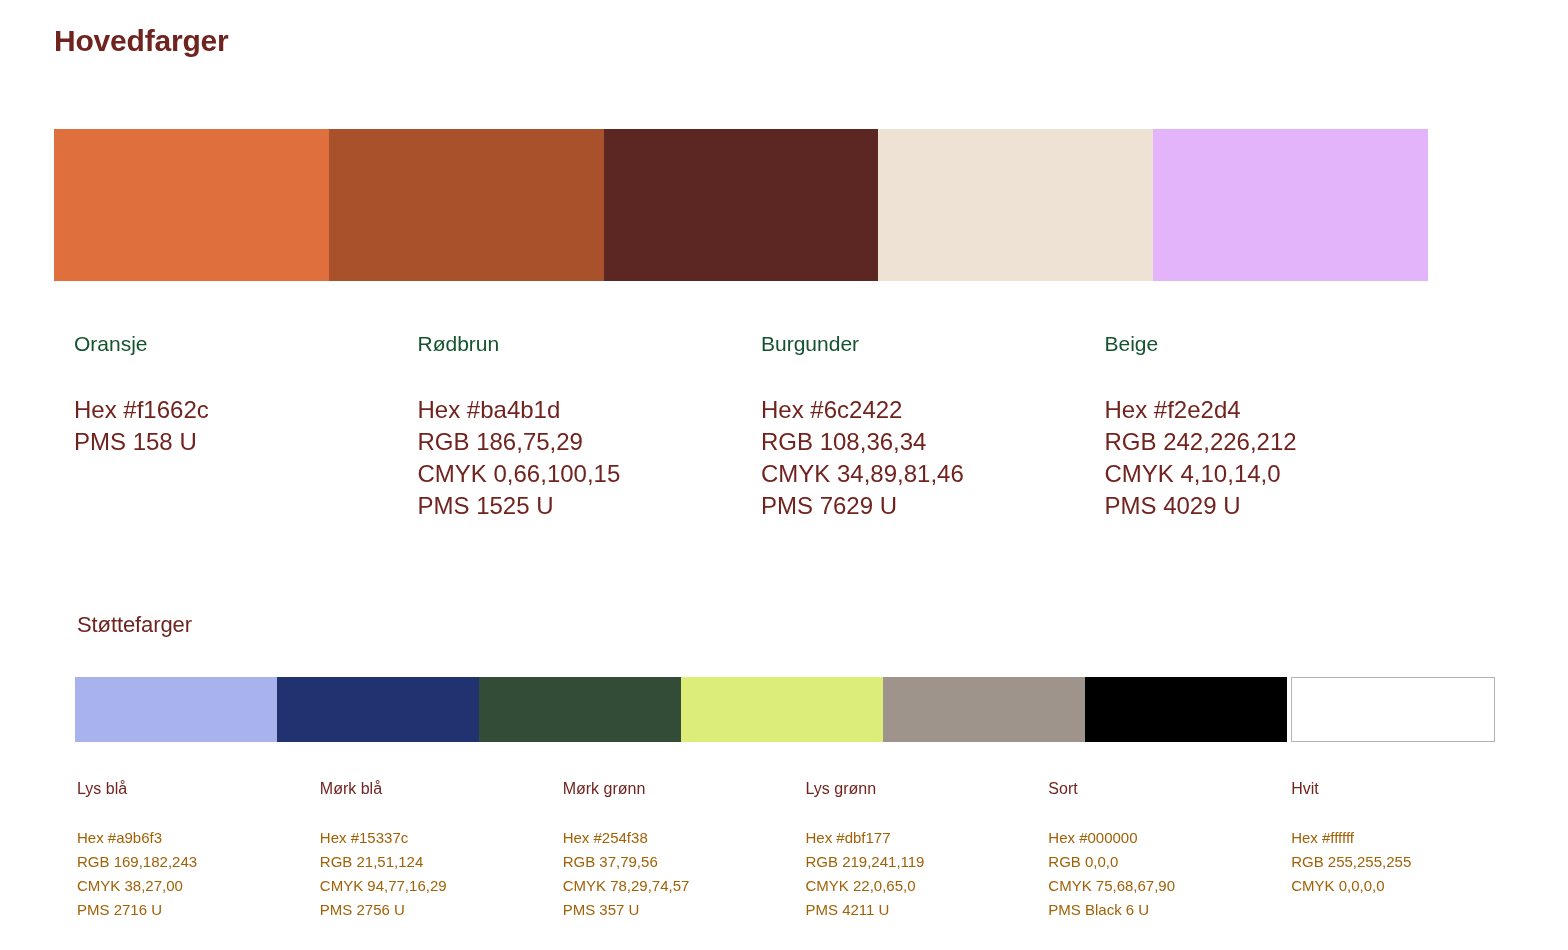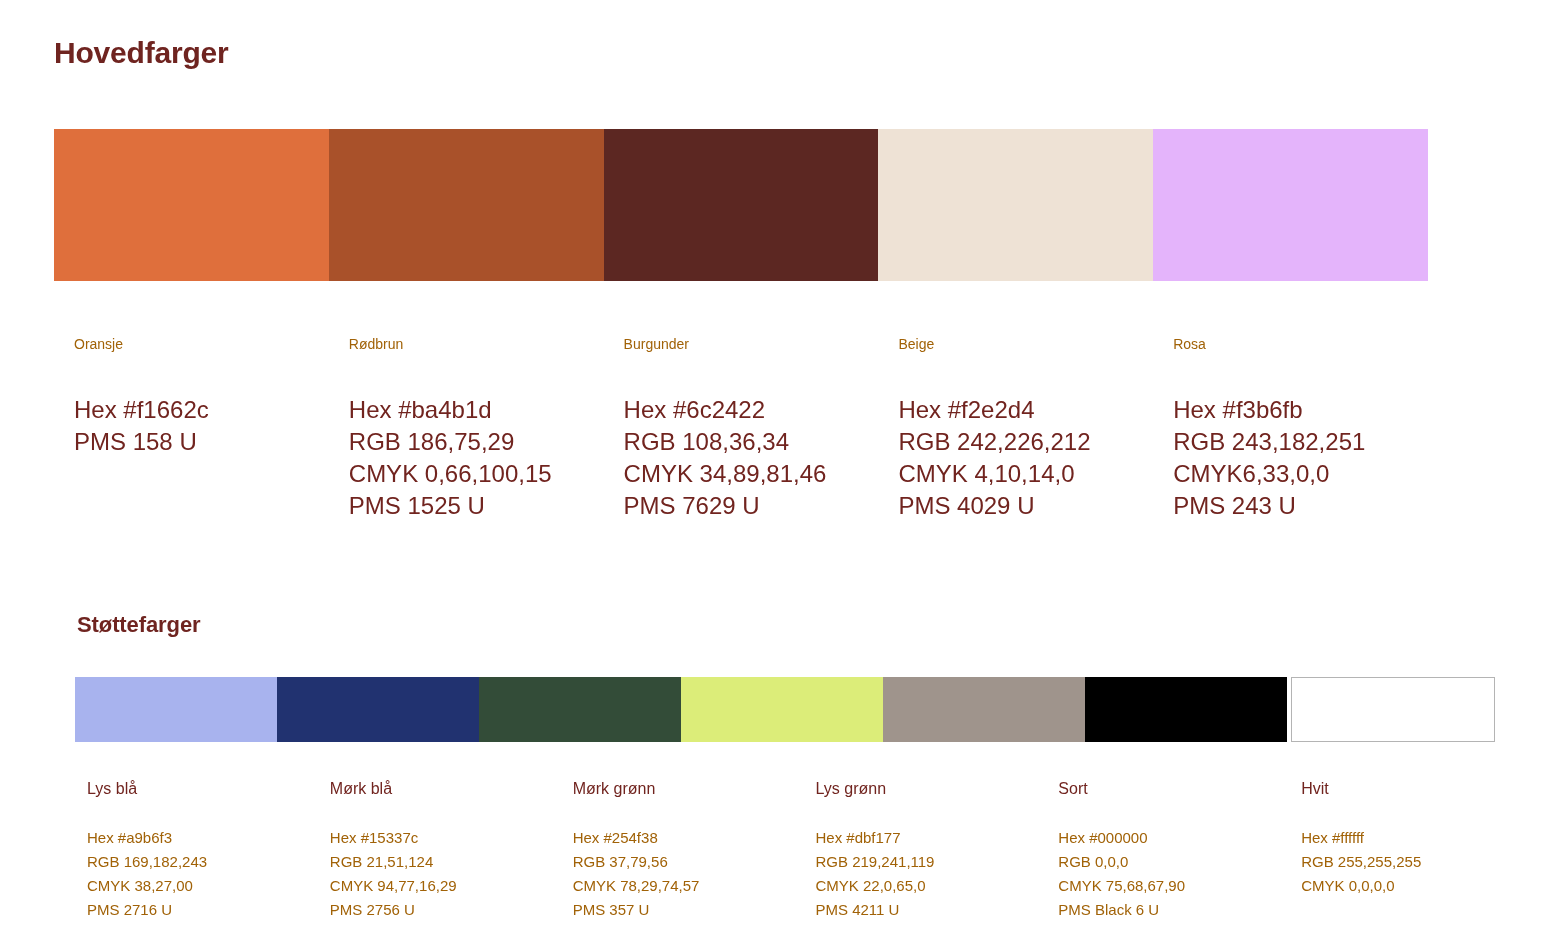--- a/index.html
+++ b/index.html
@@ -15,21 +15,21 @@
     overflow: hidden;
     font-family: "Liberation Sans", sans-serif;
     color: #71241f;
     -webkit-font-smoothing: antialiased;
   }
 
   
   .section-title-main {
     position: absolute;
     left: 54px;
-    top: 36px;
+    top: 24px;
     font-size: 30px;
     font-weight: bold;
     letter-spacing: -0.2px;
     color: #6f2420;
     line-height: 1.1;
     white-space: nowrap;
   }
 
   .main-swatch-row {
     position: absolute;
@@ -50,40 +50,40 @@
     top: 330px;
     width: 1374px;
     display: flex;
   }
   .main-info-row .info-col {
     flex: 1 1 0;
     padding-left: 20px;
     box-sizing: border-box;
   }
   .main-info-row .color-name {
-    font-size: 14px;
+    font-size: 21px;
     line-height: 28px;
-    color: #a16207;
+    color: #14532d;
     margin-bottom: 36px;
     white-space: nowrap;
   }
   .main-info-row .spec-line {
     font-size: 24px;
     line-height: 32px;
     color: #71241f;
     white-space: nowrap;
   }
 
   
   .section-title-support {
     position: absolute;
     left: 77px;
     top: 613px;
     font-size: 22px;
-    font-weight: bold;
+    font-weight: normal;
     letter-spacing: -0.1px;
     color: #6f2420;
     line-height: 1.1;
     white-space: nowrap;
   }
 
   .support-swatch-row {
     position: absolute;
     left: 75px;
     top: 677px;
@@ -96,21 +96,21 @@
     height: 100%;
     box-sizing: border-box;
   }
   .support-swatch-row .swatch.bordered {
     border: 1px solid #b4b4b4;
     margin-left: 4px;
   }
 
   .support-info-row {
     position: absolute;
-    left: 75px;
+    left: 65px;
     top: 778px;
     width: 1420px;
     display: flex;
     gap: 37px;
   }
   .support-info-row .info-col {
     flex: 1 1 0;
     padding-left: 12px;
     box-sizing: border-box;
   }
@@ -160,27 +160,20 @@
       <div class="spec-line">RGB 108,36,34</div>
       <div class="spec-line">CMYK 34,89,81,46</div>
       <div class="spec-line">PMS 7629 U</div>
     </div>
     <div class="info-col">
       <div class="color-name">Beige</div>
       <div class="spec-line">Hex #f2e2d4</div>
       <div class="spec-line">RGB 242,226,212</div>
       <div class="spec-line">CMYK 4,10,14,0</div>
       <div class="spec-line">PMS 4029 U</div>
-    </div>
-    <div class="info-col">
-      <div class="color-name">Rosa</div>
-      <div class="spec-line">Hex #f3b6fb</div>
-      <div class="spec-line">RGB 243,182,251</div>
-      <div class="spec-line">CMYK6,33,0,0</div>
-      <div class="spec-line">PMS 243 U</div>
     </div>
   </div>
 
 <div class="section-title-support">Støttefarger</div>
 
 <div class="support-swatch-row" id="support-swatch-row">
     <div class="swatch" style="background: rgb(168, 179, 238);"></div>
     <div class="swatch" style="background: rgb(33, 50, 112);"></div>
     <div class="swatch" style="background: rgb(51, 76, 56);"></div>
     <div class="swatch" style="background: rgb(220, 237, 121);"></div>

